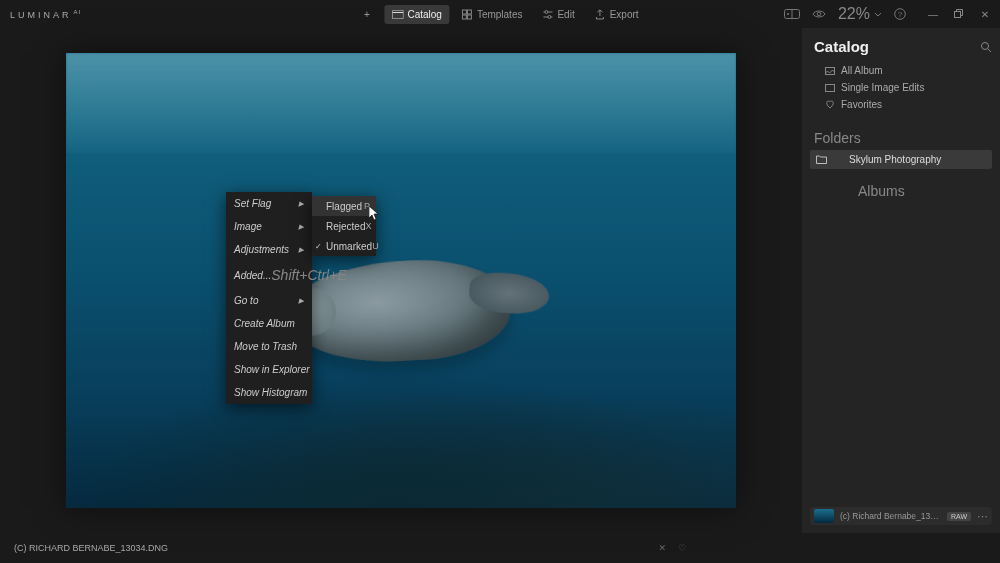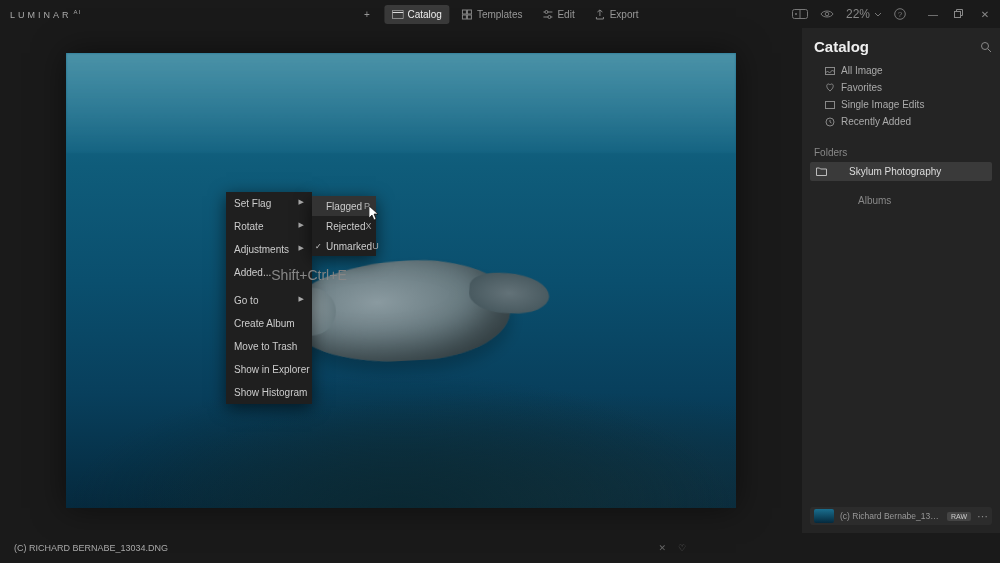--- a/index.html
+++ b/index.html
@@ -23,40 +23,40 @@
   .viewer { flex: 1; position: relative; display:flex; align-items:center; justify-content:center; padding: 24px 30px; }
   .photo { width: 670px; height: 455px; position: relative; overflow:hidden; background: linear-gradient(180deg, #1a6e8e 0%, #0f5c7a 25%, #0a4f6e 50%, #083f5c 75%, #05293d 100%); box-shadow: 0 0 30px rgba(0,0,0,.5); }
   .photo::before { content:""; position:absolute; inset:0 0 78% 0; background: linear-gradient(180deg, rgba(80,150,170,.9), rgba(40,120,150,.2)); filter: blur(1px); }
   .photo::after { content:""; position:absolute; inset:70% 0 0 0; background: radial-gradient(ellipse at 50% 100%, rgba(10,40,50,.9), transparent 70%), radial-gradient(ellipse at 70% 90%, rgba(20,50,60,.8), transparent 60%); }
   .manatee { position:absolute; left:40%; top:50%; width:220px; height:100px; background: radial-gradient(ellipse at 40% 40%, #8a9aa0, #5f7278 60%, #3e5056); border-radius: 60% 50% 45% 55% / 50% 50% 50% 50%; transform: translate(-20%, -20%) rotate(-3deg); filter: blur(.5px); box-shadow: inset -20px -15px 30px rgba(0,0,0,.35), 0 10px 15px rgba(0,0,0,.2); }
   .manatee::after{content:"";position:absolute;right:-40px;top:18px;width:80px;height:40px;background:radial-gradient(ellipse,#637278,#3e5056);border-radius:40% 60% 50% 50%;transform:rotate(6deg);}
   .manatee::before{content:"";position:absolute;left:-4px;top:22px;width:50px;height:48px;background:radial-gradient(circle at 35% 40%,#96a4a8,#5f7278);border-radius:50%;}
   
   
   .context-menu { position:absolute; left:226px; top:164px; width:86px; background:#1f1f1f; box-shadow: 0 4px 16px rgba(0,0,0,.6); font-size:10px; color:#ccc; }
-  .context-menu .row { display:flex; justify-content:space-between; padding: 6px 8px; cursor:pointer; white-space:nowrap; }
+  .context-menu .row { display:flex; align-items:center; justify-content:space-between; padding: 6px 8px; cursor:pointer; white-space:nowrap;font-style:italic; }
   .context-menu .row .arrow { font-size:7px; color:#aaa; }
   .context-menu .row .shortcut { color:#888; font-size:14px; }
   
   .submenu { position:absolute; left:312px; top:168px; width:64px; background:#1f1f1f; box-shadow: 0 4px 16px rgba(0,0,0,.6); font-size:10px;text-align:center; }
   .submenu .row { display:flex; align-items:center; padding: 4.5px 6px 4.5px 14px; cursor:pointer; position:relative; color:#ccc; }
   .submenu .row .key { margin-left:auto; color:#aaa; font-size:9px; }
   .submenu .row.highlight { background:#333; }
   .submenu .row .check{ position:absolute; left:3px; font-size:8px; }
 
   .cursor { position:absolute; left:369px; top:178px; width:11px; height:16px; z-index:5; }
 
   
   .rightpanel { width: 198px; background:#242424; padding: 8px 8px; display:flex; flex-direction:column; font-size:10px; color:#aaa; }
   .rightpanel h2 { font-size:15px; color:#eee; font-weight:600; margin: 2px 0 8px 4px; display:flex; align-items:center; }
   .rightpanel h2 .search { margin-left:auto; color:#888; cursor:pointer; }
   .shortcut-list { display:flex; flex-direction:column; gap:2px; margin-bottom:14px; }
   .shortcut-item { display:flex; align-items:center; gap:6px; padding:2px 4px 2px 14px; cursor:pointer; }
   .shortcut-item .icon { width:11px; display:inline-flex; justify-content:center; color:#888; }
-  .section-label { color:#888; font-size:10px; margin: 4px 0 4px 4px; }
+  .section-label { color:#888; font-size:14px; margin: 4px 0 4px 4px; }
   .folder-item { display:flex; align-items:center; gap:22px; background:#3a3a3a; padding:4px 6px; border-radius:2px; cursor:pointer; color:#ddd; }
   .folder-item .icon{width:11px;display:inline-flex;}
   .albums-label { margin-top:14px;margin-left:48px; }
   .thumb-bar { margin-top:auto; display:flex; align-items:center; gap:6px; background:#2c2c2c; border-radius:3px; padding:2px 4px; }
   .thumb { width:20px; height:14px; background: linear-gradient(180deg,#1a6e8e,#05293d); border-radius:2px; }
   .thumb-name { font-size:8.5px; color:#999; flex:1; white-space:nowrap; overflow:hidden; text-overflow:ellipsis; }
   .badge { font-size:7px; background:#444; color:#ccc; padding:1px 4px; border-radius:2px; }
   .thumb-bar .dots{color:#888;cursor:pointer;font-size:11px;line-height:1;}
 
   
@@ -126,21 +126,21 @@
           <line x1="8" y1="0" x2="8" y2="10" stroke="#777"></line>
           <circle cx="4" cy="5" r="1" fill="#777"></circle>
         </svg>
       </span>
     <span class="icon">
         <svg width="14" height="10" viewBox="0 0 14 10">
           <path d="M1 5c2-4 10-4 12 0-2 4-10 4-12 0z" fill="none" stroke="#777"></path>
           <circle cx="7" cy="5" r="1.8" fill="none" stroke="#777"></circle>
         </svg>
       </span>
-    <span style="font-size:12px;">22%</span>
+    <span style="font-size:16px;">22%</span>
     <span class="icon" style="margin-left:-8px;">
         <svg width="8" height="5" viewBox="0 0 8 5">
           <path d="M1 1l3 3 3-3" fill="none" stroke="#777"></path>
         </svg>
       </span>
     <span class="icon">
         <svg width="12" height="12" viewBox="0 0 12 12">
           <circle cx="6" cy="6" r="5.3" fill="none" stroke="#777"></circle>
           <text x="6" y="9" text-anchor="middle" font-size="8" fill="#777">?</text>
         </svg>
@@ -163,21 +163,21 @@
     <div class="photo">
       <div class="manatee"></div>
     </div>
 
     <div class="context-menu">
       <div class="row">
           <span>Set Flag</span>
           <span class="arrow">▶</span>
         </div>
       <div class="row">
-          <span>Rotate</span>
+          <span>Image</span>
           <span class="arrow">▶</span>
         </div>
       <div class="row">
           <span>Adjustments</span>
           <span class="arrow">▶</span>
         </div>
       <div class="row">
           <span>Added...</span>
           <span class="shortcut">Shift+Ctrl+E</span>
         </div>
@@ -231,47 +231,38 @@
         </span>
     </h2>
     <div class="shortcut-list">
       <div class="shortcut-item">
           <span class="icon">
             <svg width="10" height="8" viewBox="0 0 10 8">
               <rect x=".5" y=".5" width="9" height="7" fill="none" stroke="#888"></rect>
               <path d="M.5 6l2-2 2 2 3-3 2 2" fill="none" stroke="#888"></path>
             </svg>
           </span>
-          <span>All Image</span>
+          <span>All Album</span>
+        </div>
+      <div class="shortcut-item">
+          <span class="icon">
+            <svg width="10" height="8" viewBox="0 0 10 8">
+              <rect x=".5" y=".5" width="9" height="7" fill="none" stroke="#888"></rect>
+            </svg>
+          </span>
+          <span>Single Image Edits</span>
         </div>
       <div class="shortcut-item">
           <span class="icon">
             <svg width="10" height="9" viewBox="0 0 10 9">
               <path d="M5 8C1 5 1 1 3.5 1 4.5 1 5 2 5 2s.5-1 1.5-1C9 1 9 5 5 8z" fill="none" stroke="#888"></path>
             </svg>
           </span>
           <span>Favorites</span>
         </div>
-      <div class="shortcut-item">
-          <span class="icon">
-            <svg width="10" height="8" viewBox="0 0 10 8">
-              <rect x=".5" y=".5" width="9" height="7" fill="none" stroke="#888"></rect>
-            </svg>
-          </span>
-          <span>Single Image Edits</span>
-        </div>
-      <div class="shortcut-item">
-          <span class="icon">
-            <svg width="10" height="10" viewBox="0 0 10 10">
-              <circle cx="5" cy="5" r="4" fill="none" stroke="#888"></circle>
-              <path d="M5 3v2l1.5 1" stroke="#888" fill="none"></path>
-            </svg>
-          </span>
-          <span>Recently Added</span>
-        </div>
     </div>
     <div class="section-label">Folders</div>
     <div class="folder-item">
       <span class="icon">
           <svg width="11" height="9" viewBox="0 0 11 9">
             <path d="M.5 1h3l1 1h6v6.5h-10z" fill="none" stroke="#bbb"></path>
           </svg>
         </span>
       <span>Skylum Photography</span>
     </div>

